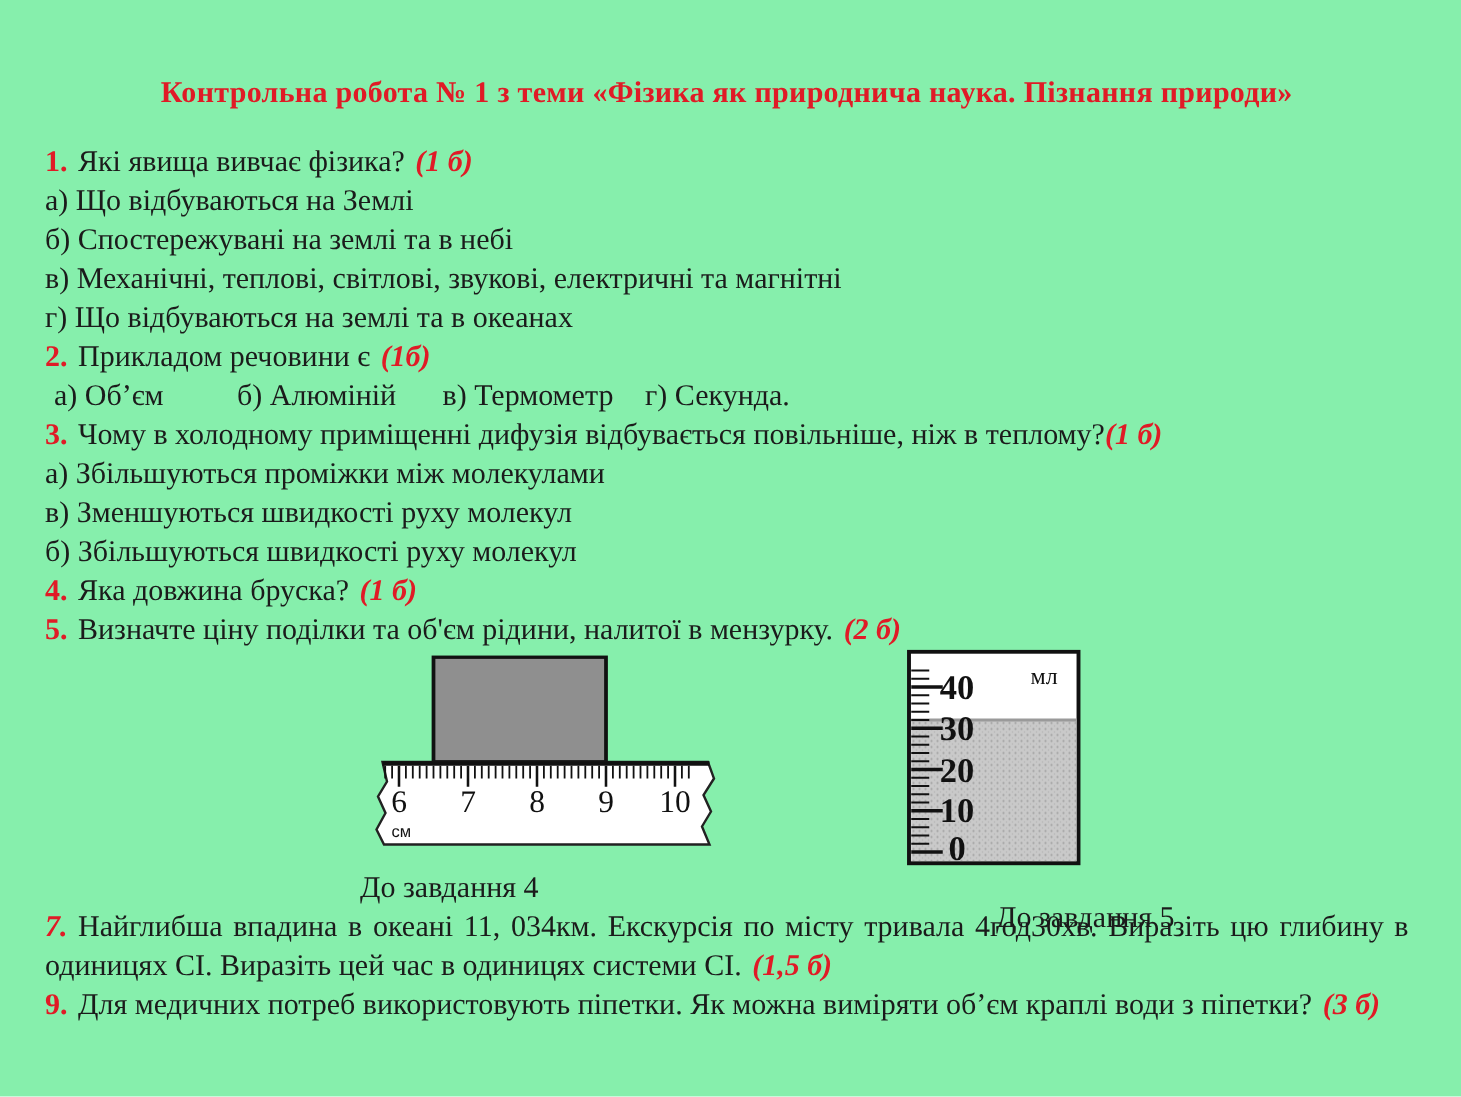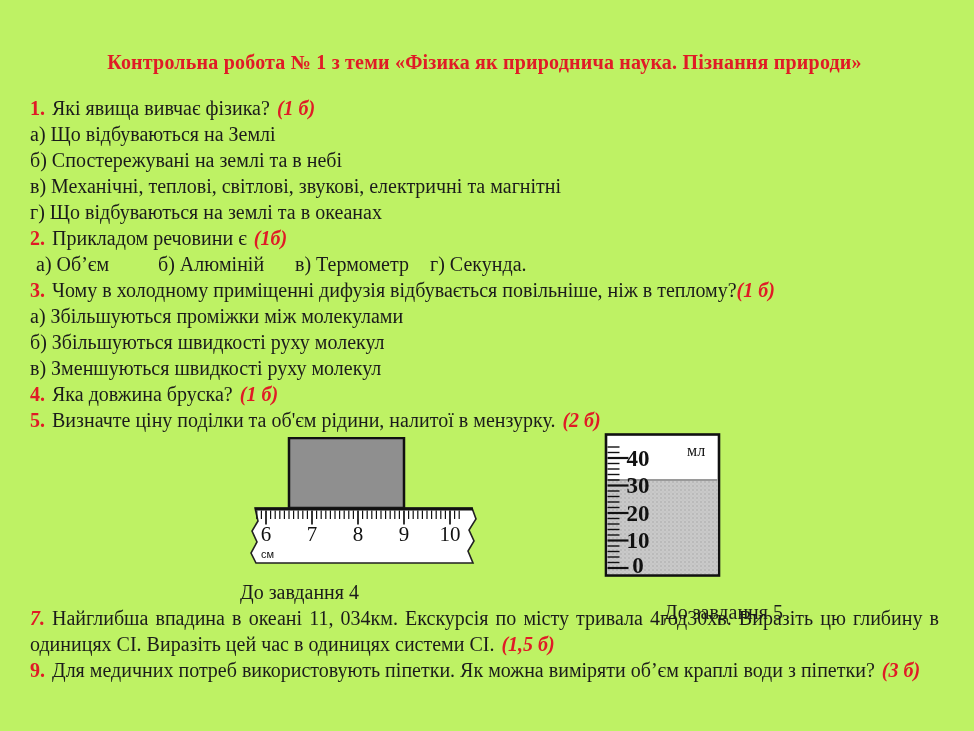--- a/index.html
+++ b/index.html
@@ -1,19 +1,19 @@
 <!DOCTYPE html>
 <html><head>
 <meta charset="utf-8">
 <style>
   html,body{margin:0;padding:0;background:#fff;}
   .page{
     position:relative;
     width:974px;height:731px;
-    background:#bef264;
+    background:#86efac;
     overflow:hidden;
     font-family:"Liberation Serif", serif;
     color:#1b1b1b;
     font-size:20px;
   }
   .content{padding:29px 35px 0 30px;}
   .line{margin:0;line-height:26px;white-space:nowrap;}
   .wrapline{margin:0;line-height:26px;white-space:normal;}
   .title{
     text-align:center;
@@ -70,22 +70,22 @@
     <p class="line"><span class="qnum">2.</span><span>Прикладом речовини є</span><span class="pts">(1б)</span></p>
     <div class="line optrow">
       <span class="o0">а) Об’єм</span>
       <span class="o1">б) Алюміній</span>
       <span class="o2">в) Термометр</span>
       <span class="o3">г) Секунда.</span>
     </div>
 
     <p class="line"><span class="qnum">3.</span><span>Чому в холодному приміщенні дифузія відбувається повільніше, ніж в теплому?</span><span class="pts tight">(1 б)</span></p>
     <p class="line">а) Збільшуються проміжки між молекулами</p>
+    <p class="line">в) Зменшуються швидкості руху молекул</p>
     <p class="line">б) Збільшуються швидкості руху молекул</p>
-    <p class="line">в) Зменшуються швидкості руху молекул</p>
 
     <p class="line"><span class="qnum">4.</span><span>Яка довжина бруска?</span><span class="pts">(1 б)</span></p>
     <p class="line"><span class="qnum">5.</span><span>Визначте ціну поділки та об'єм рідини, налитої в мензурку.</span><span class="pts">(2 б)</span></p>
 
     <div class="figrow">
       <svg class="ruler-svg" viewBox="0 0 230 134">
         <rect x="41" y="1" width="115" height="70" fill="#8f8f8f" stroke="#111" stroke-width="2.5"></rect>
         <path d="M 7,71 L 224,71 L 228,82 L 221,93 L 226,104 L 220,114 L 225,126 L 8,126 L 3,116 L 9,105 L 4,94 L 10,84 Z" fill="#ffffff" stroke="#222" stroke-width="1.6"></path>
         <line x1="7" y1="72" x2="225" y2="72" stroke="#111" stroke-width="3"></line>
         <g id="ruler-ticks">

